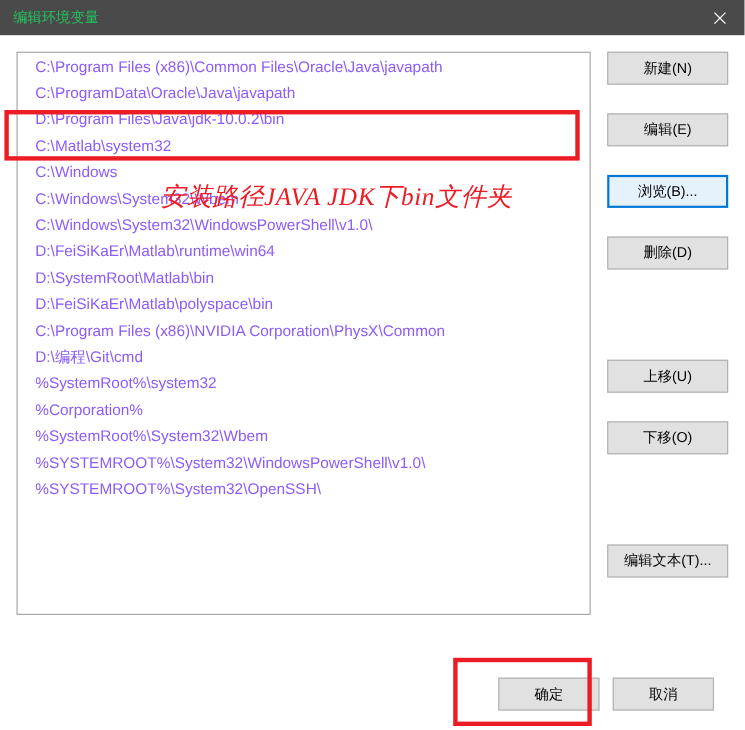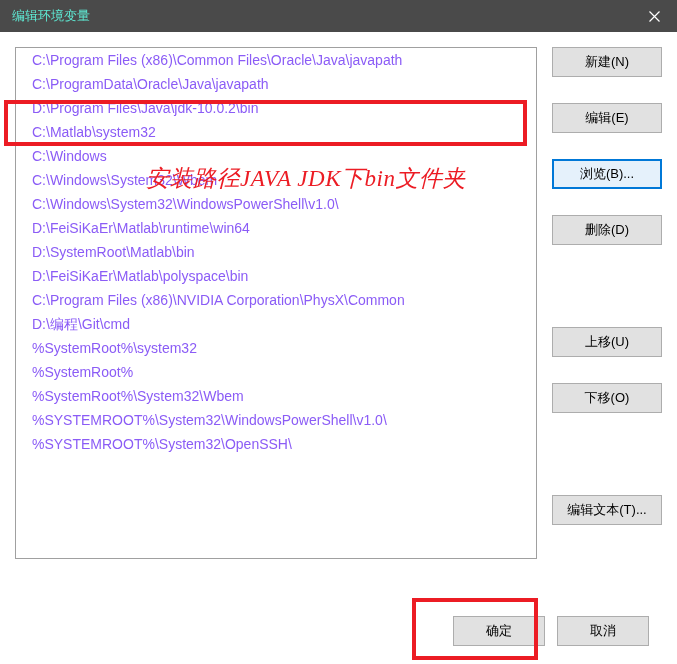--- a/index.html
+++ b/index.html
@@ -10,21 +10,21 @@
     body {
       font-family: "Microsoft YaHei", "Segoe UI", Tahoma, sans-serif;
       font-size: 13px;
       background: #fff;
       width: 677px;
       height: 664px;
       overflow: hidden;
     }
     .titlebar {
       background: #4a4a4a;
-      color: #5eead4;
+      color: #22c55e;
       height: 32px;
       display: flex;
       align-items: center;
       justify-content: space-between;
       padding: 0 0 0 12px;
     }
     .titlebar-title {
       font-size: 13px;
     }
     .titlebar-close {
@@ -151,21 +151,21 @@
       <div class="list-item">C:\Matlab\system32</div>
       <div class="list-item">C:\Windows</div>
       <div class="list-item">C:\Windows\System32\Wbem</div>
       <div class="list-item">C:\Windows\System32\WindowsPowerShell\v1.0\</div>
       <div class="list-item">D:\FeiSiKaEr\Matlab\runtime\win64</div>
       <div class="list-item">D:\SystemRoot\Matlab\bin</div>
       <div class="list-item">D:\FeiSiKaEr\Matlab\polyspace\bin</div>
       <div class="list-item">C:\Program Files (x86)\NVIDIA Corporation\PhysX\Common</div>
       <div class="list-item">D:\编程\Git\cmd</div>
       <div class="list-item">%SystemRoot%\system32</div>
-      <div class="list-item">%SystemRoot%</div>
+      <div class="list-item">%Corporation%</div>
       <div class="list-item">%SystemRoot%\System32\Wbem</div>
       <div class="list-item">%SYSTEMROOT%\System32\WindowsPowerShell\v1.0\</div>
       <div class="list-item">%SYSTEMROOT%\System32\OpenSSH\</div>
     </div>
 
   <div class="button-column">
     <button class="btn">新建(N)</button>
     <button class="btn">编辑(E)</button>
     <button class="btn highlighted">浏览(B)...</button>
     <button class="btn">删除(D)</button>

